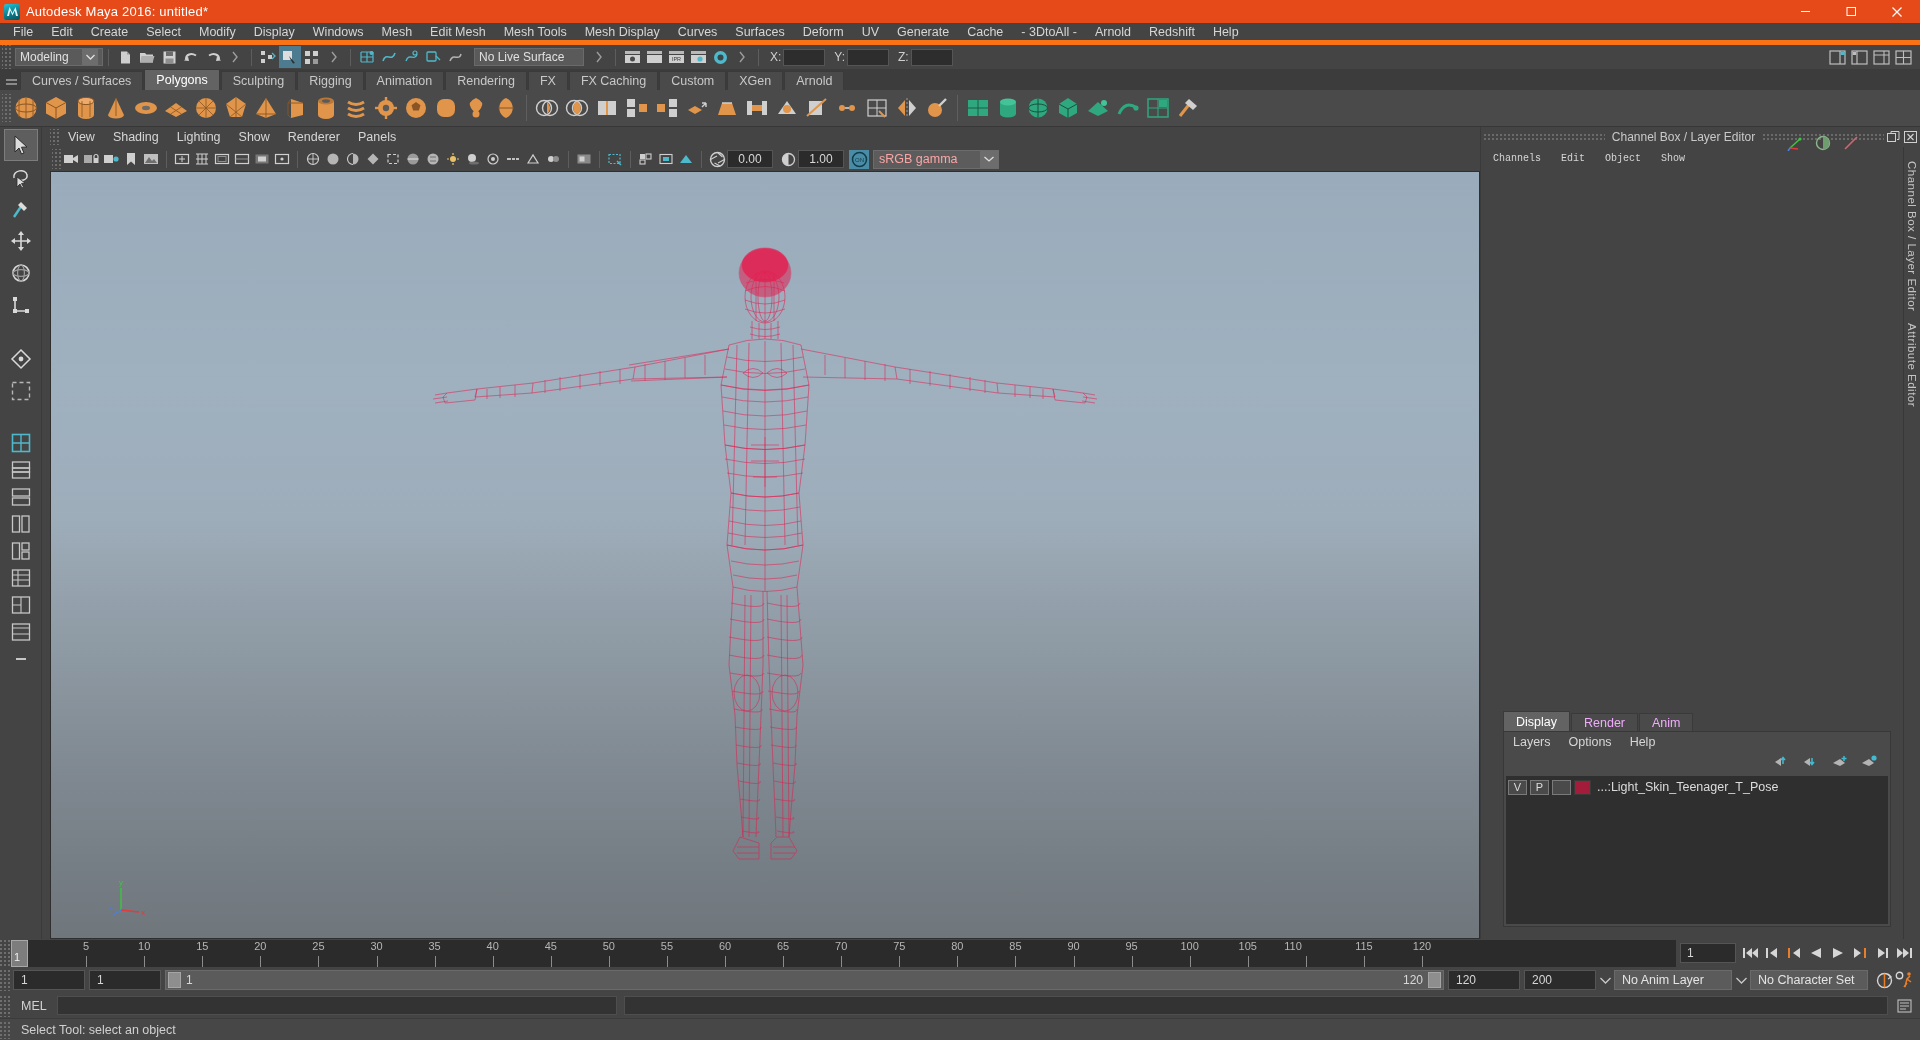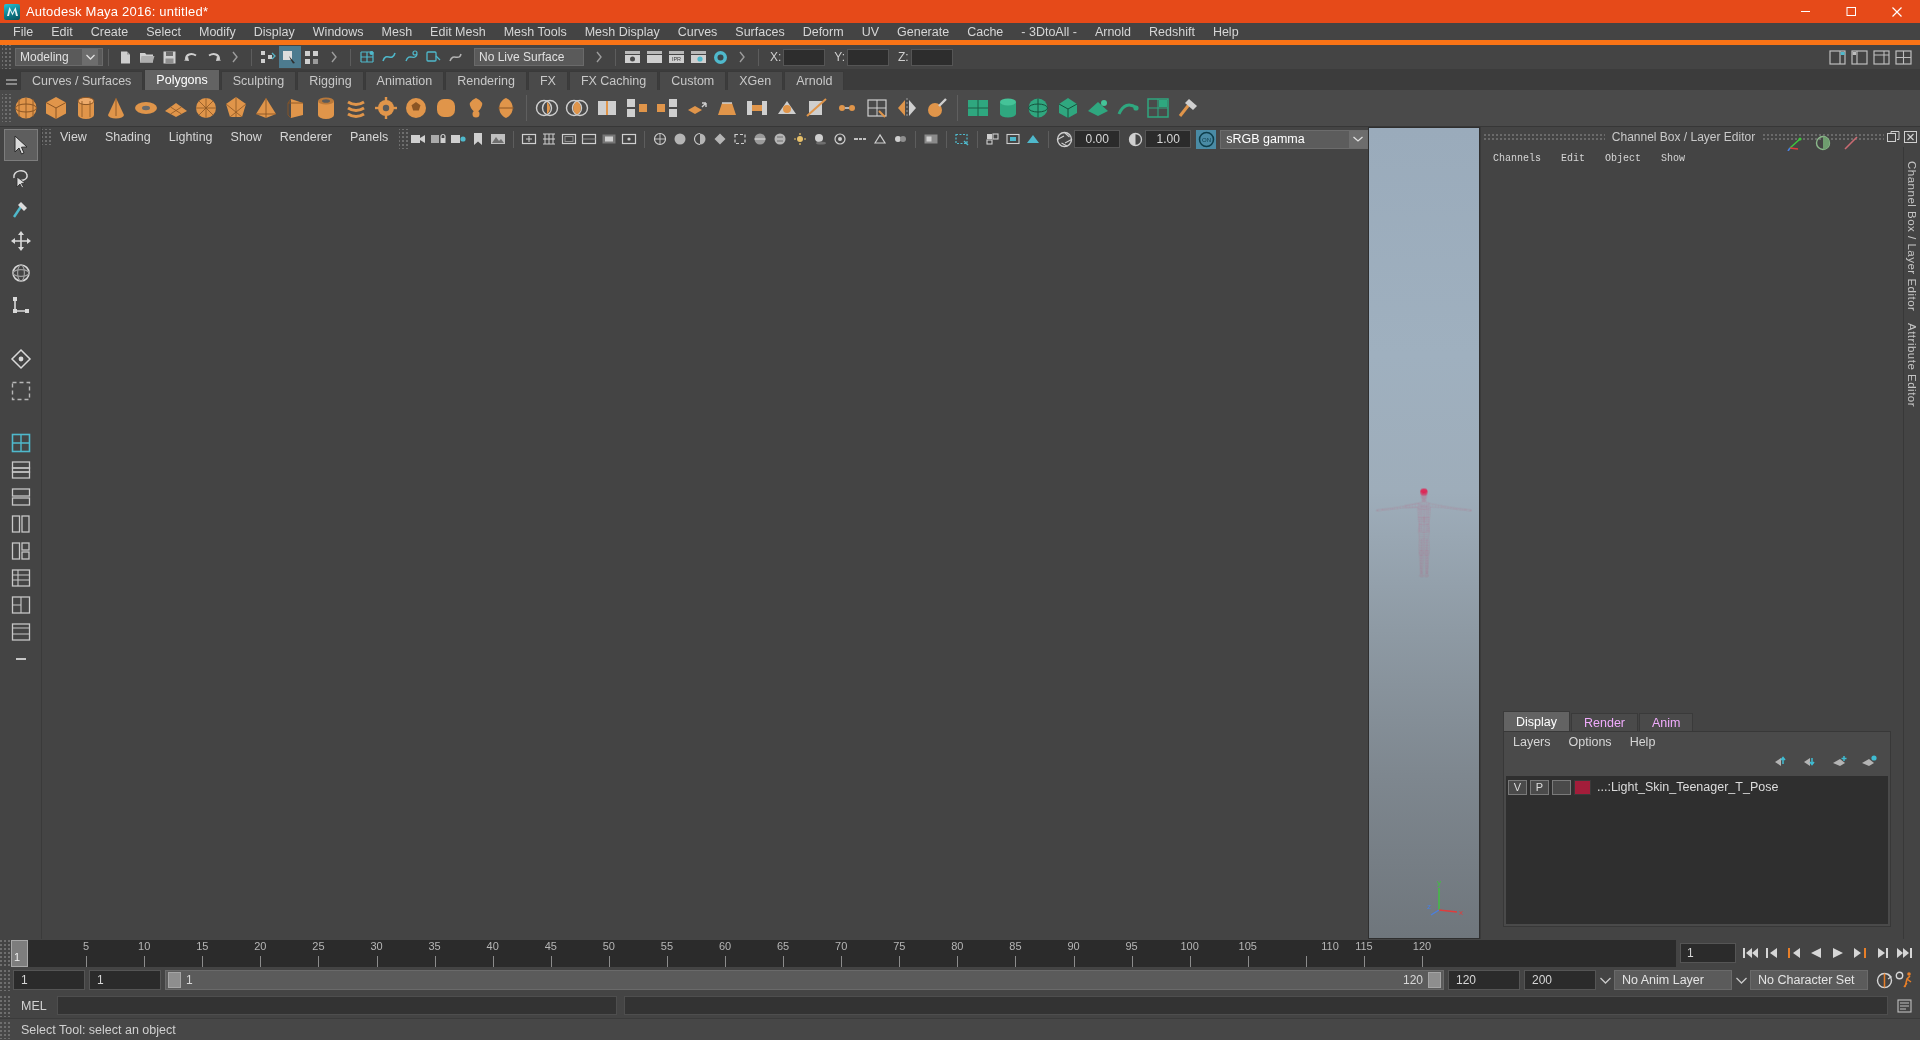--- a/index.html
+++ b/index.html
@@ -84,30 +84,30 @@
   
   .body{ display:flex; flex:1 1 auto; min-height:0; background:#444444;}
   .toolbox{ width:42px; background:#444444; display:flex; flex-direction:column; align-items:center;
     padding-top:3px; flex:0 0 42px; border-right:1px solid #3a3a3a;}
   .tool{ width:32px;height:30px;display:flex;align-items:center;justify-content:center;margin-bottom:2px;}
   .tool.active{ background:#5e5e5e; outline:1px solid #7d7d7d;}
   .toolgap{ height:22px; }
   .toolsmall{ width:30px;height:26px;display:flex;align-items:center;justify-content:center;margin-bottom:1px;}
 
   
-  .vpcol{ flex:1 1 auto; display:flex; flex-direction:row; min-width:0; background:#444;}
+  .vpcol{ flex:1 1 auto; display:flex; flex-direction:column; min-width:0; background:#444;margin-left:8px;}
   .vpmenu{ height:20px;background:#444444;display:flex;align-items:center;flex:0 0 20px;}
   .vpmenu .menuitem{ font-size:12.5px; padding:0 9px;}
   .vptool{ height:24px;background:#444444;display:flex;align-items:center;flex:0 0 24px;padding-left:2px;}
   .vpbtn{ width:20px;height:20px;display:flex;align-items:center;justify-content:center;flex:0 0 20px;}
   .vpbtn.on{ background:#4a8ba5;}
   .numfld{ width:46px;height:18px;background:#2b2b2b;border:1px solid #555;color:#d8d8d8;
     font-size:12px;display:flex;align-items:center;justify-content:center;}
-  .gammacombo{ height:19px;width:148px;background:#5c5c5c;border:1px solid #6c6c6c;display:flex;
-    align-items:center;padding-left:5px;color:#ffffff;font-size:12.5px;margin-left:4px;}
+  .gammacombo{ height:19px;width:126px;background:#5c5c5c;border:1px solid #6c6c6c;display:flex;
+    align-items:center;padding-left:5px;color:#fca5a5;font-size:12.5px;margin-left:4px;}
   .gammacombo .arrow{width:18px;height:17px;background:#6d6d6d;margin-left:auto;
     display:flex;align-items:center;justify-content:center;}
 
   
   .viewport{ flex:1 1 auto; position:relative; overflow:hidden; min-height:0;
     background:linear-gradient(180deg,#9aabbb 0%,#9fb0bf 28%,#9eadba 45%,#8e9aa4 62%,#7e878f 80%,#6f767c 100%);
     border:1px solid #2f2f2f;}
   .vplabel{ position:absolute; bottom:4px; left:0; right:0; text-align:center;
     color:#e8e8e8; font-size:12px; text-shadow:0 1px 1px rgba(0,0,0,.5);}
   .axisgiz{ position:absolute; left:58px; bottom:22px; width:40px; height:40px;}
@@ -1304,21 +1304,21 @@
         <div class="tstick" style="left: 1004.42px;">85</div>
         <div class="tsbar" style="left: 1004.42px;"></div>
         <div class="tstick" style="left: 1062.5px;">90</div>
         <div class="tsbar" style="left: 1062.5px;"></div>
         <div class="tstick" style="left: 1120.58px;">95</div>
         <div class="tsbar" style="left: 1120.58px;"></div>
         <div class="tstick" style="left: 1178.67px;">100</div>
         <div class="tsbar" style="left: 1178.67px;"></div>
         <div class="tstick" style="left: 1236.75px;">105</div>
         <div class="tsbar" style="left: 1236.75px;"></div>
-        <div class="tstick" style="left: 1319px;">110</div>
+        <div class="tstick" style="left: 1282px;">110</div>
         <div class="tsbar" style="left: 1294.83px;"></div>
         <div class="tstick" style="left: 1352.92px;">115</div>
         <div class="tsbar" style="left: 1352.92px;"></div>
         <div class="tstick" style="left: 1411px;">120</div>
         <div class="tsbar" style="left: 1411px;"></div>
       </div>
     <div class="tsfld">1</div>
     <div class="playbtns">
       <div class="pbtn">
         <svg width="17" height="14" viewBox="0 0 17 14">

